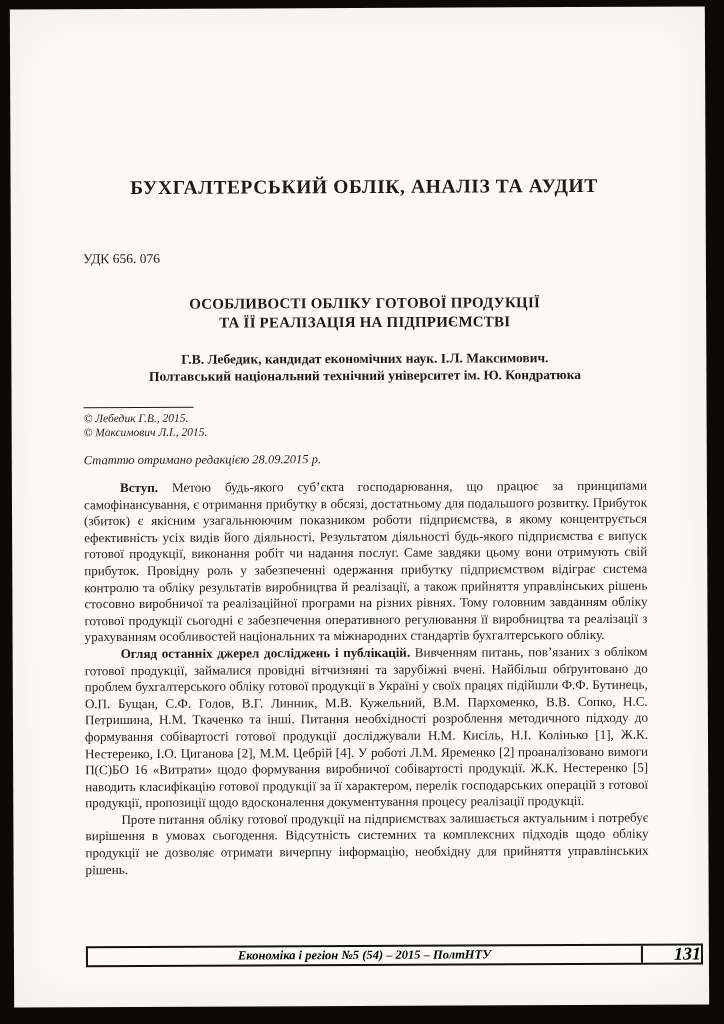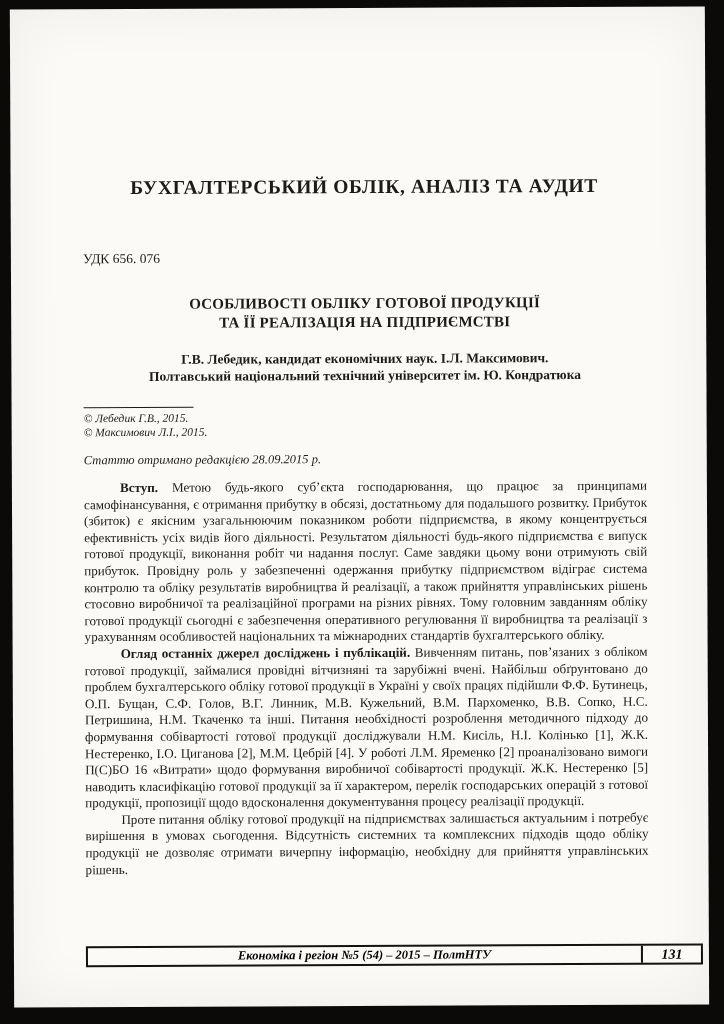--- a/index.html
+++ b/index.html
@@ -101,24 +101,24 @@
     flex:1;
     text-align:center;
     font-weight:bold;
     font-style:italic;
     font-size:12.5px;
     line-height:17px;
   }
   .footer-page{
     width:58px;
     border-left:2px solid #141310;
-    text-align:center;
+    text-align:right;
     font-weight:bold;
     font-style:italic;
-    font-size:14px;
+    font-size:18px;
     line-height:17px;
   }
 </style>
 </head>
 <body>
 
 <div class="scan-page">
   <div class="content">
 
     <div class="section-title">БУХГАЛТЕРСЬКИЙ ОБЛІК, АНАЛІЗ ТА АУДИТ</div>

